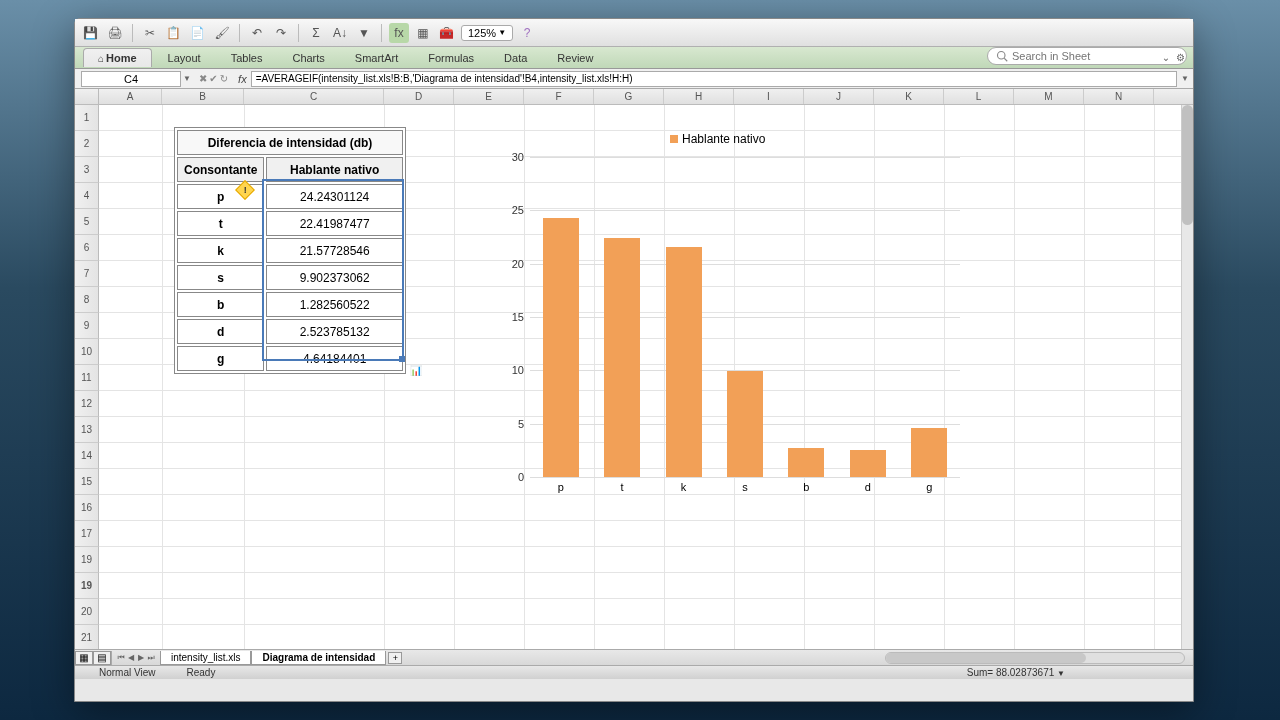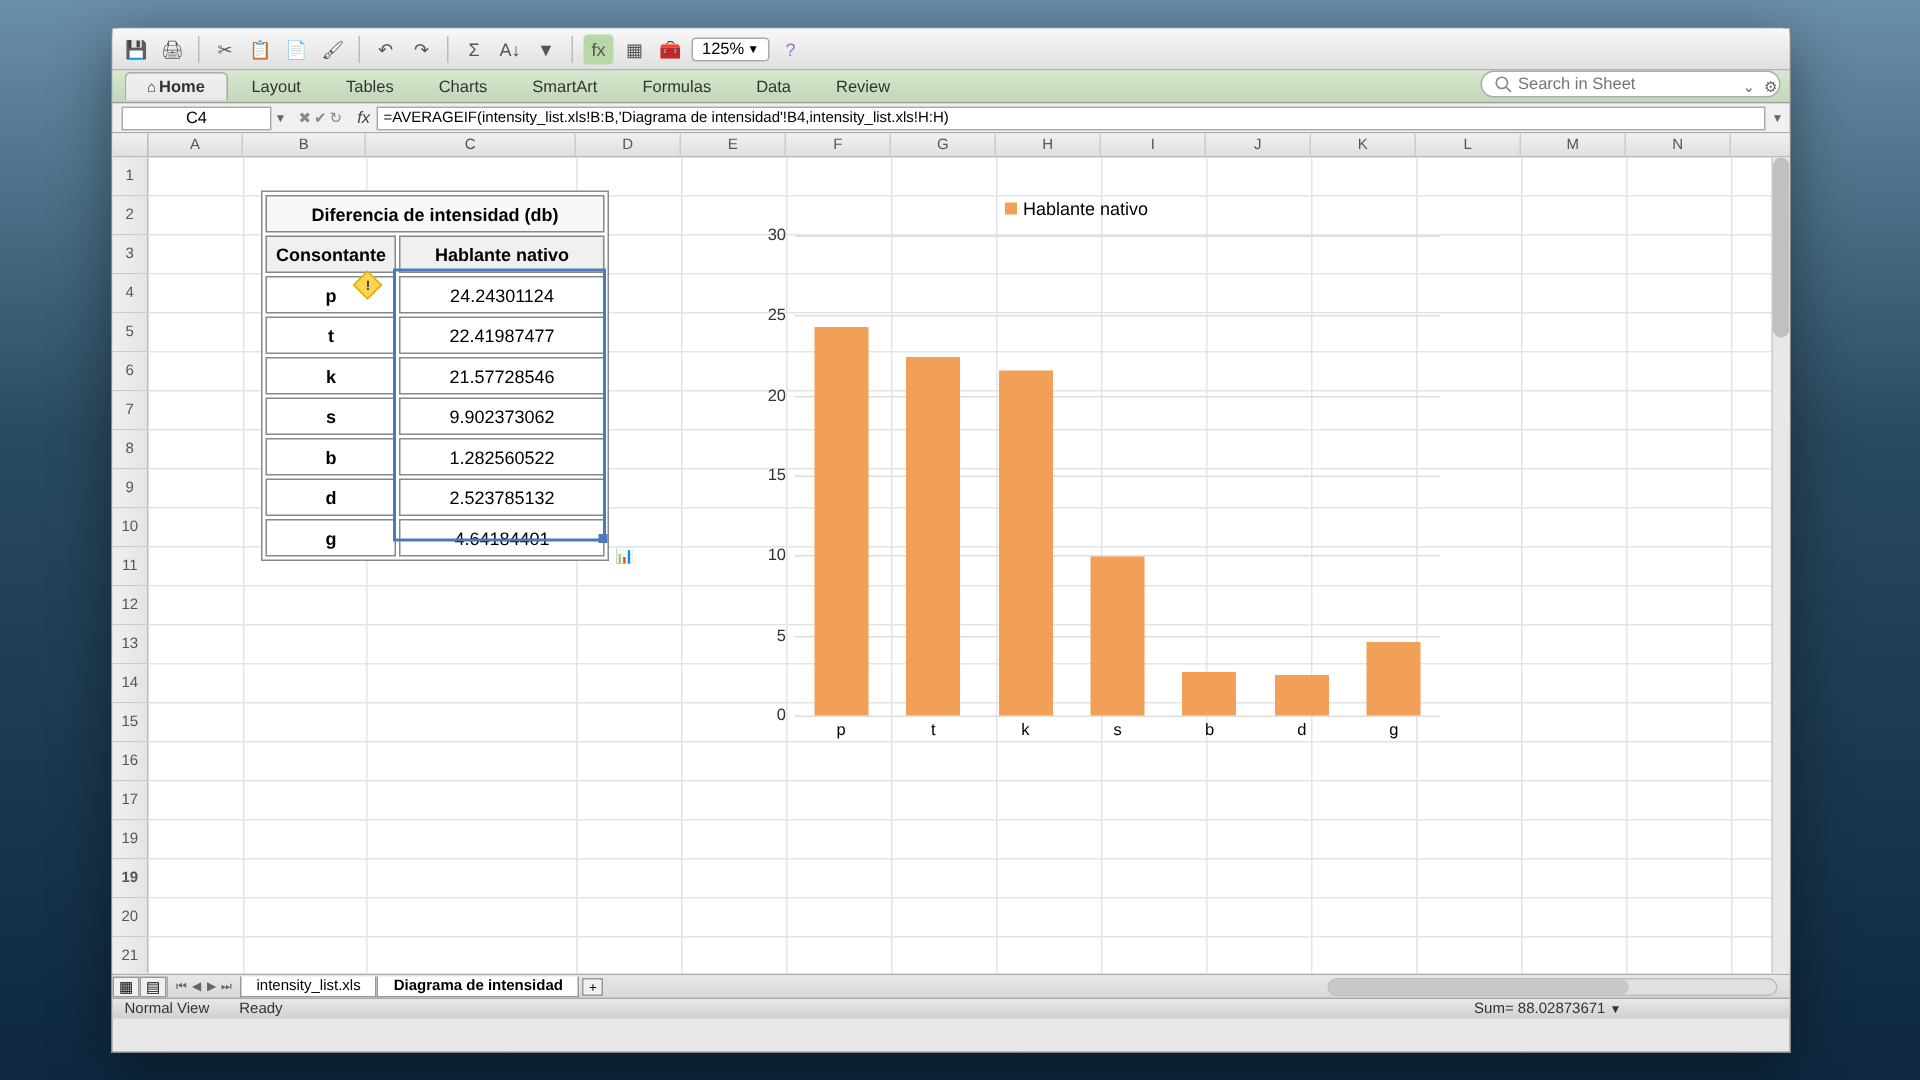--- a/index.html
+++ b/index.html
@@ -61,21 +61,21 @@
 .sheettabs { height: 16px; background: linear-gradient(#e8e8e8,#d8d8d8); border-top: 1px solid #aaa; display: flex; align-items: center; font-size: 10px; }
 .viewbtns { display: flex; border-right: 1px solid #aaa; }
 .vbtn { width: 18px; height: 14px; border: 1px solid #999; background: #f0f0f0; display: flex; align-items: center; justify-content: center; }
 .navtabs { display: flex; gap: 0; padding: 0 4px; }
 .navbtn { width: 10px; font-size: 8px; color: #666; text-align: center; }
 .sheettab { padding: 1px 10px; background: #fff; border: 1px solid #999; border-top: none; font-size: 10px; }
 .sheettab.active { font-weight: bold; }
 .addtab { width: 14px; height: 12px; border: 1px solid #999; background: #f0f0f0; text-align: center; margin-left: 2px; font-size: 9px; }
 .hscroll { flex: 1; margin: 0 8px; height: 12px; background: #e0e0e0; border: 1px solid #bbb; border-radius: 6px; position: relative; max-width: 300px; margin-left: auto; }
 .hscroll-thumb { position: absolute; left: 0; width: 200px; height: 100%; background: #c8c8c8; border-radius: 6px; }
-.statusbar { height: 14px; background: linear-gradient(#e8e8e8,#d0d0d0); border-top: 1px solid #aaa; display: flex; align-items: center; font-size: 10px; padding: 0 8px; gap: 20px; color: #333; }
+.statusbar { height: 14px; background: linear-gradient(#e8e8e8,#d0d0d0); border-top: 1px solid #aaa; display: flex; align-items: center; font-size: 10px; padding: 0 24px; gap: 31px; color: #333; }
 .vscroll { position: absolute; right: 0; top: 16px; bottom: 0; width: 12px; background: #e8e8e8; border-left: 1px solid #ccc; }
 .vscroll-thumb { position: absolute; top: 0; left: 0; right: 0; height: 120px; background: #c0c0c0; border-radius: 6px; }
 .quickicon { position: absolute; width: 16px; height: 16px; font-size: 10px; }
 </style>
 </head>
 <body>
 
 <div class="window">
 
 

